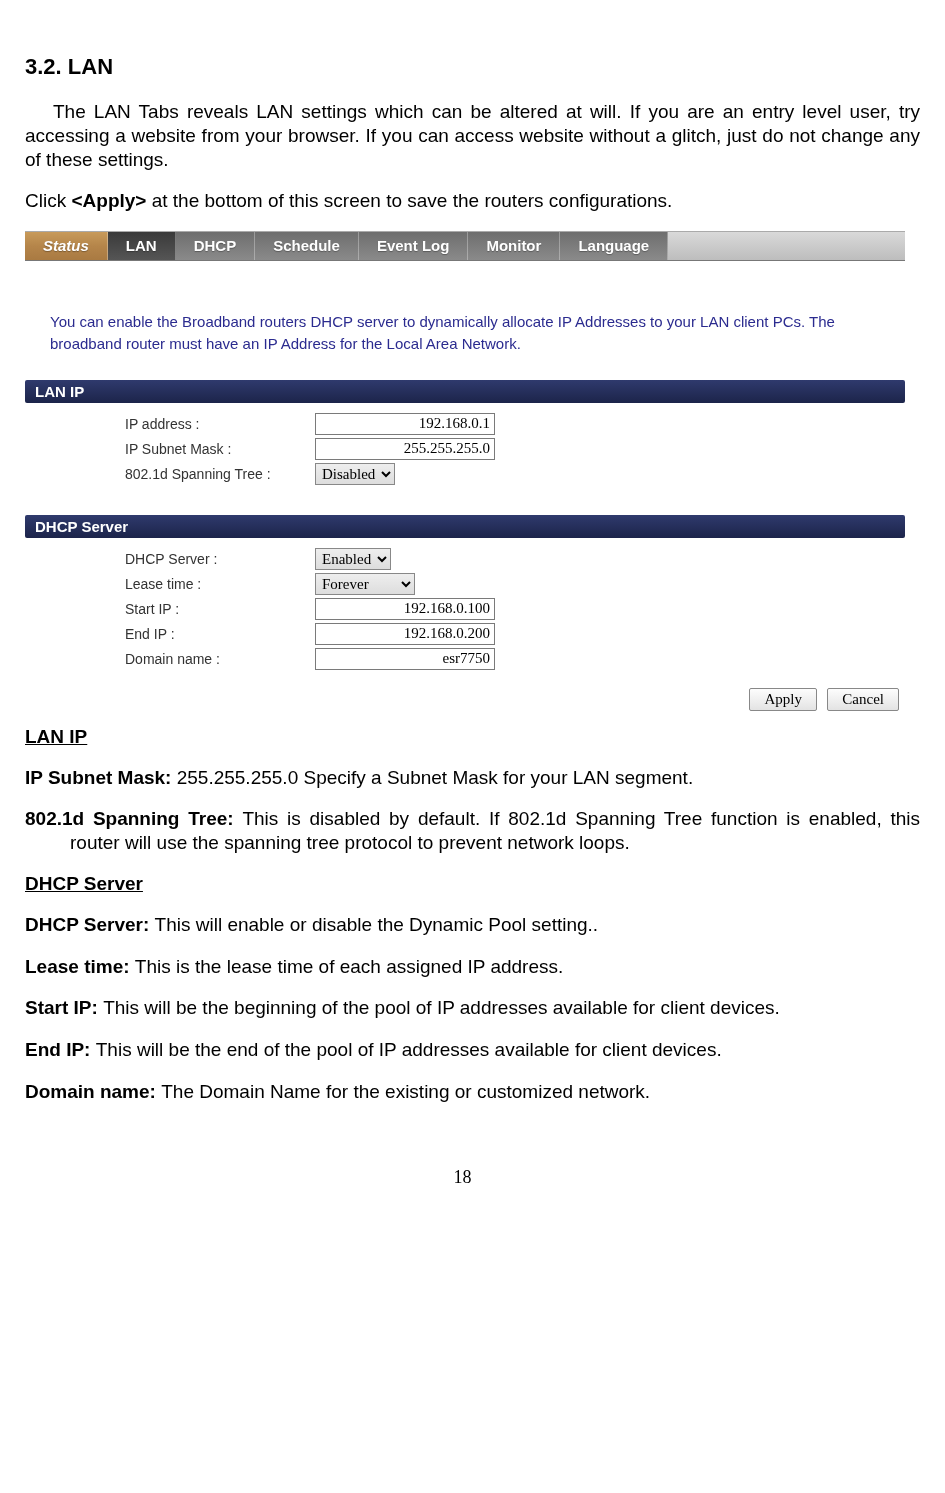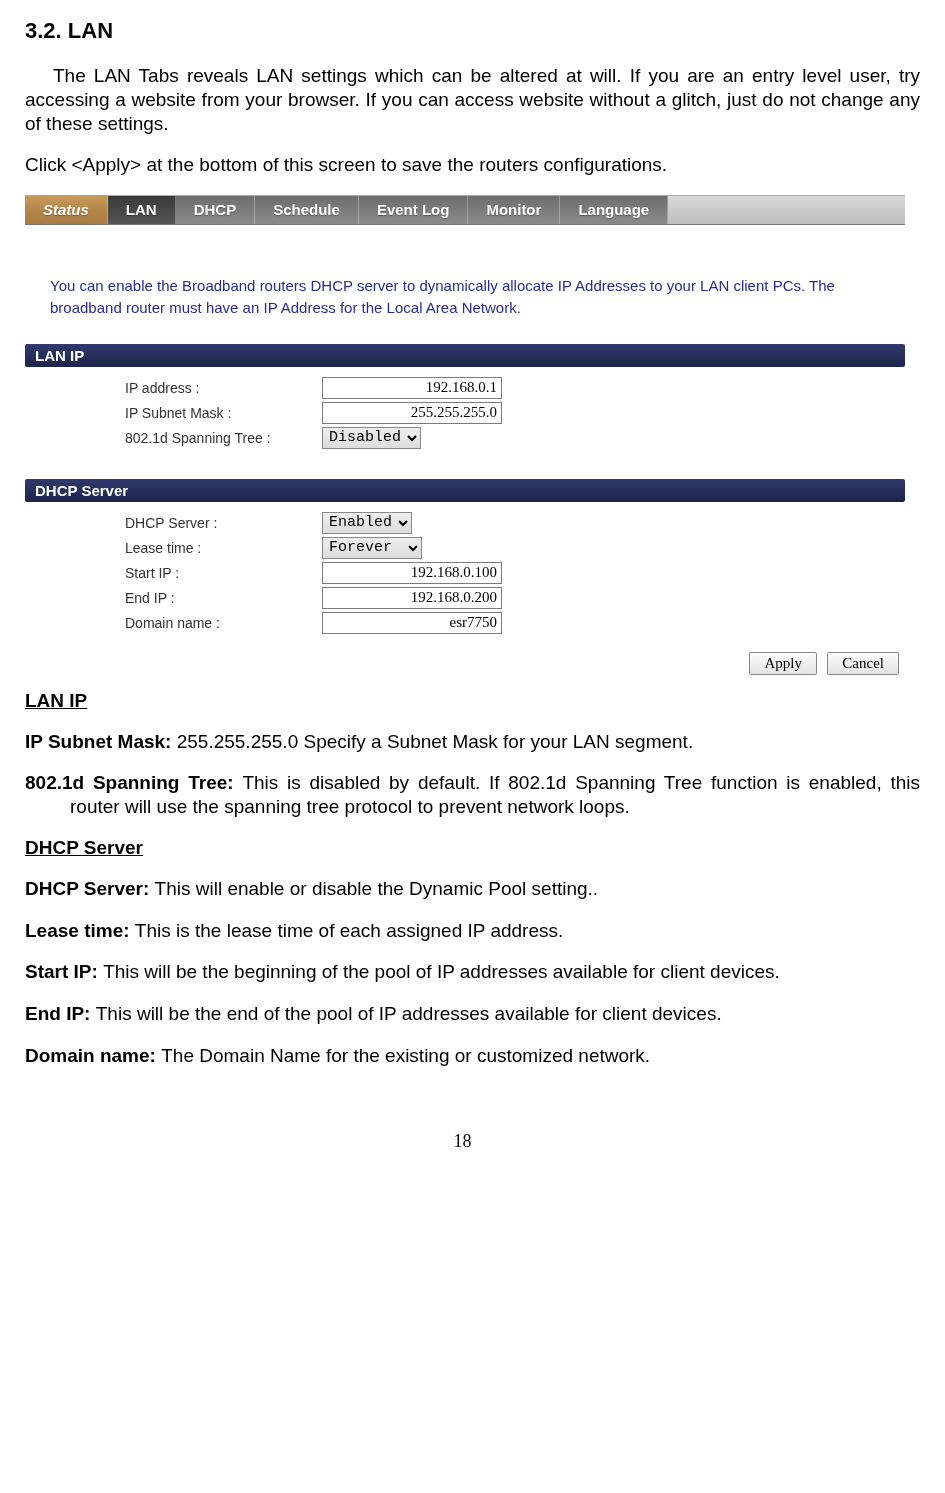--- a/index.html
+++ b/index.html
@@ -5,38 +5,39 @@
   body {
     margin: 0;
     padding: 0;
     font-family: Arial, Helvetica, sans-serif;
     background: #fff;
     color: #000;
     width: 945px;
   }
   .page {
     padding: 18px 25px 20px 25px;
+    margin-top: 36px;
   }
   .section-heading {
     font-size: 22px;
     font-weight: bold;
     margin: 0 0 20px 0;
   }
   .body-text {
     font-size: 19px;
     text-align: justify;
     margin: 0 0 18px 0;
     line-height: 1.25;
   }
   .body-text .indent {
     display: inline-block;
     width: 28px;
   }
   .body-text .bold {
-    font-weight: normal;
+    font-weight: bold;
   }
   .screenshot {
     margin: 8px 0 15px 0;
     width: 880px;
   }
   .tabbar {
     display: flex;
     font-family: "Trebuchet MS", Verdana, sans-serif;
     font-size: 15px;
     height: 28px;
@@ -80,39 +81,38 @@
     border-radius: 2px;
   }
   .form-row {
     display: flex;
     align-items: center;
     margin: 3px 0;
     padding-left: 100px;
     font-family: Verdana, sans-serif;
     font-size: 14px;
     color: #333;
-    gap: 7px;
   }
   .form-row .lbl {
     width: 190px;
   }
   .txt-in {
     border: 1px solid #7a7a7a;
     background: #fff;
     font-family: "Times New Roman", serif;
     font-size: 15px;
     padding: 1px 4px;
     width: 170px;
     height: 18px;
     text-align: right;
   }
   .sel {
     border: 1px solid #888;
     background: linear-gradient(#eee,#ddd);
-    font-family: Liberation Mono, monospace;
+    font-family: Liberation Serif, serif;
     font-size: 15px;
     padding: 0 2px;
     height: 22px;
   }
   .btnrow {
     text-align: right;
     padding-right: 6px;
     margin-top: 18px;
   }
   .winbtn {

